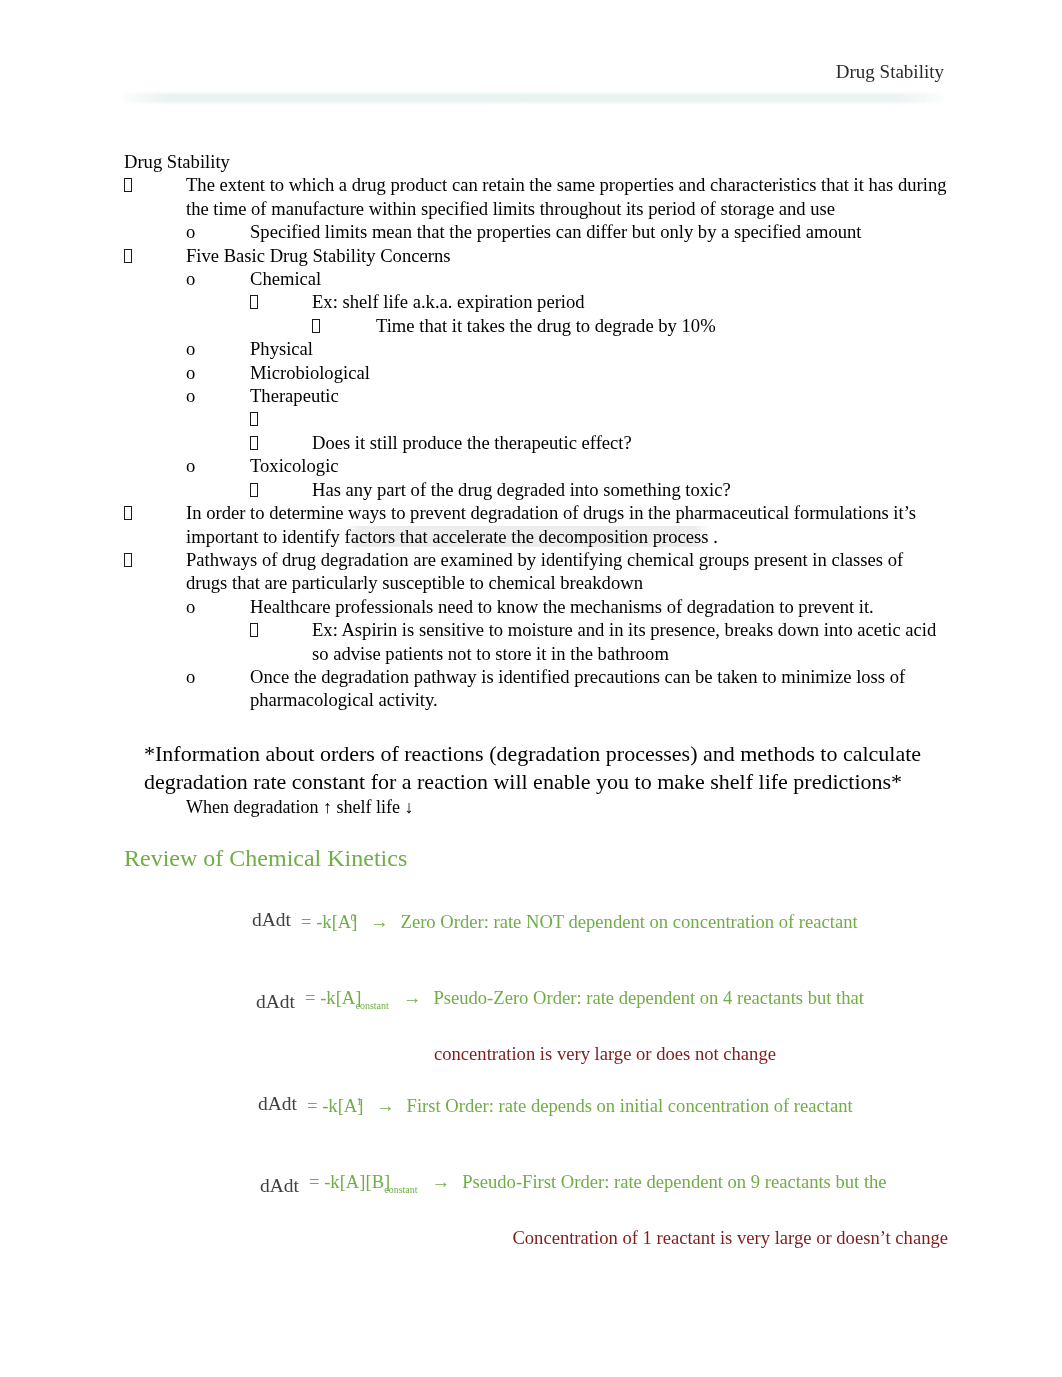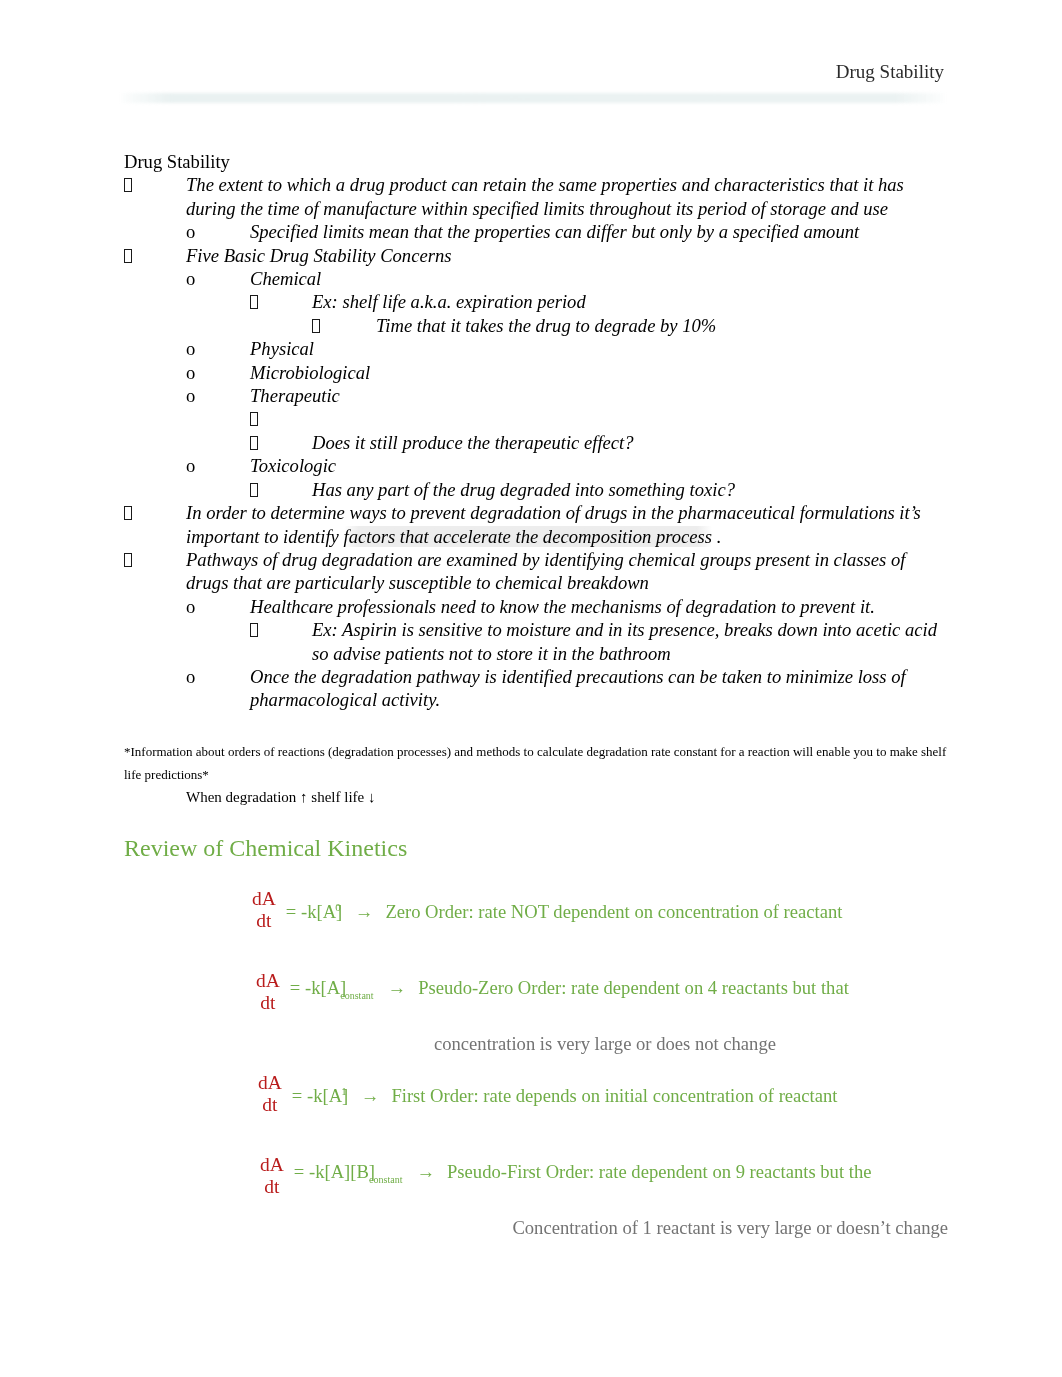--- a/index.html
+++ b/index.html
@@ -75,21 +75,20 @@
   }
   .marker {
     flex: 0 0 auto;
     color: #000000;
     font-size: 18.6px;
     line-height: 23.4px;
     text-align: left;
   }
   .txt {
     flex: 1 1 auto;
-    font-style: italic;
   }
 
   
   .tofu {
     display: inline-block;
     width: 8px;
     height: 14px;
     border: 1.3px solid #1a1a1a;
     vertical-align: -1px;
     box-sizing: border-box;
@@ -113,26 +112,27 @@
     background: linear-gradient(to right,
       rgba(240,240,240,0.0) 0%,
       rgba(236,236,236,0.95) 4%,
       rgba(236,236,236,0.95) 96%,
       rgba(240,240,240,0.0) 100%);
     border-radius: 2px;
   }
   .spacer-md { height: 28px; }
 
   .para {
-    font-size: 13px;
-    line-height: 23px;
+    font-size: 22px;
+    line-height: 28px;
+    margin-left: 20px;
   }
   .indent-when {
     padding-left: 62px;
-    font-size: 15px;
+    font-size: 18px;
     line-height: 23.4px;
   }
 
   .section-heading {
     font-size: 24px;
     line-height: 23.4px;
     color: #70AD47;
   }
 
   
@@ -140,24 +140,24 @@
     margin-top: 22px;
   }
   .eq-row {
     display: flex;
     align-items: center;
     min-height: 54px;
   }
   .frac {
     flex: 0 0 auto;
     display: inline-flex;
-    flex-direction: column;
+    flex-direction: row;
     align-items: center;
     justify-content: center;
-    color: #b91c1c;
+    color: #404040;
     font-size: 19.5px;
     line-height: 22px;
     position: relative;
   }
   .frac .num { display: block; }
   .frac .den { display: block; }
   .frac-shade {
     position: absolute;
     left: -3px;
     right: -3px;
@@ -185,21 +185,21 @@
     margin-left: -7px;
     letter-spacing: 0;
   }
   .sub {
     font-size: 10px;
     vertical-align: sub;
     margin-left: -6px;
     letter-spacing: 0;
   }
   .eq-cont {
-    color: #737373;
+    color: #7f1d1d;
     font-size: 18.6px;
     line-height: 23.4px;
     white-space: nowrap;
   }
 </style>
 </head>
 <body>
 
 <div class="page">
 

